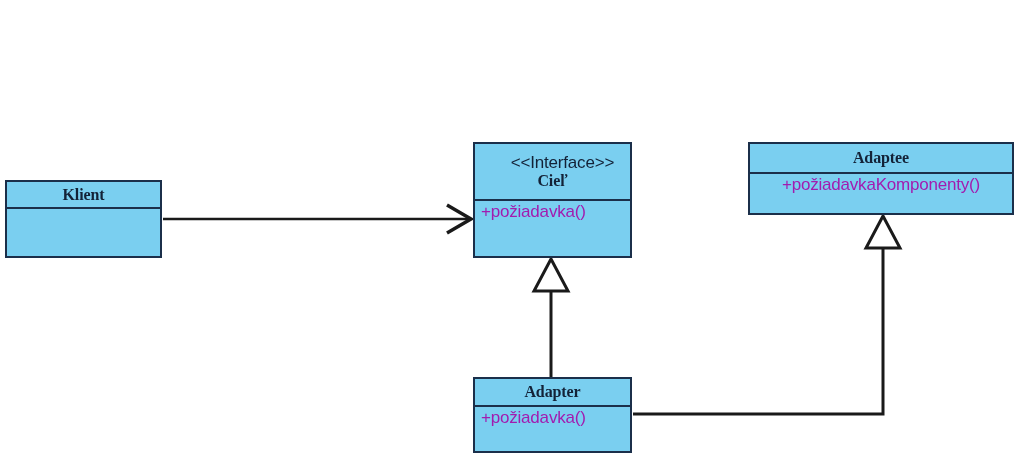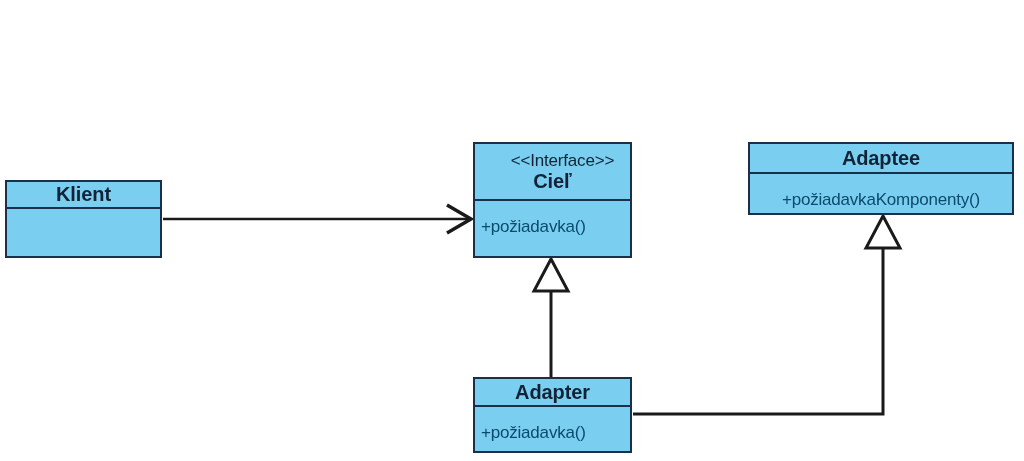--- a/index.html
+++ b/index.html
@@ -45,35 +45,36 @@
     line-height: 1.12;
   }
   .uml-stereotype {
     font-size: 17px;
     font-weight: normal;
     letter-spacing: -0.2px;
     white-space: nowrap;
     margin-left: 20px;
   }
   .uml-name {
-    font-size: 20px;
+    font-size: 16px;
     font-weight: bold;
     letter-spacing: -0.1px;
     white-space: nowrap;
+    font-family: Liberation Serif, serif;
   }
   .uml-divider {
     height: 2px;
     background: #1b2f4a;
     flex: 0 0 auto;
   }
   .uml-members {
     flex: 1 1 auto;
     box-sizing: border-box;
-    padding: 15px 6px 0 6px;
-    color: #0c4a6e;
+    padding: 0 6px 0 6px;
+    color: #a21caf;
     border-radius: 9px;
   }
   .uml-member {
     font-size: 17px;
     font-weight: normal;
     letter-spacing: -0.2px;
     white-space: nowrap;
     line-height: 1.25;
   }
   .uml-members.center {

